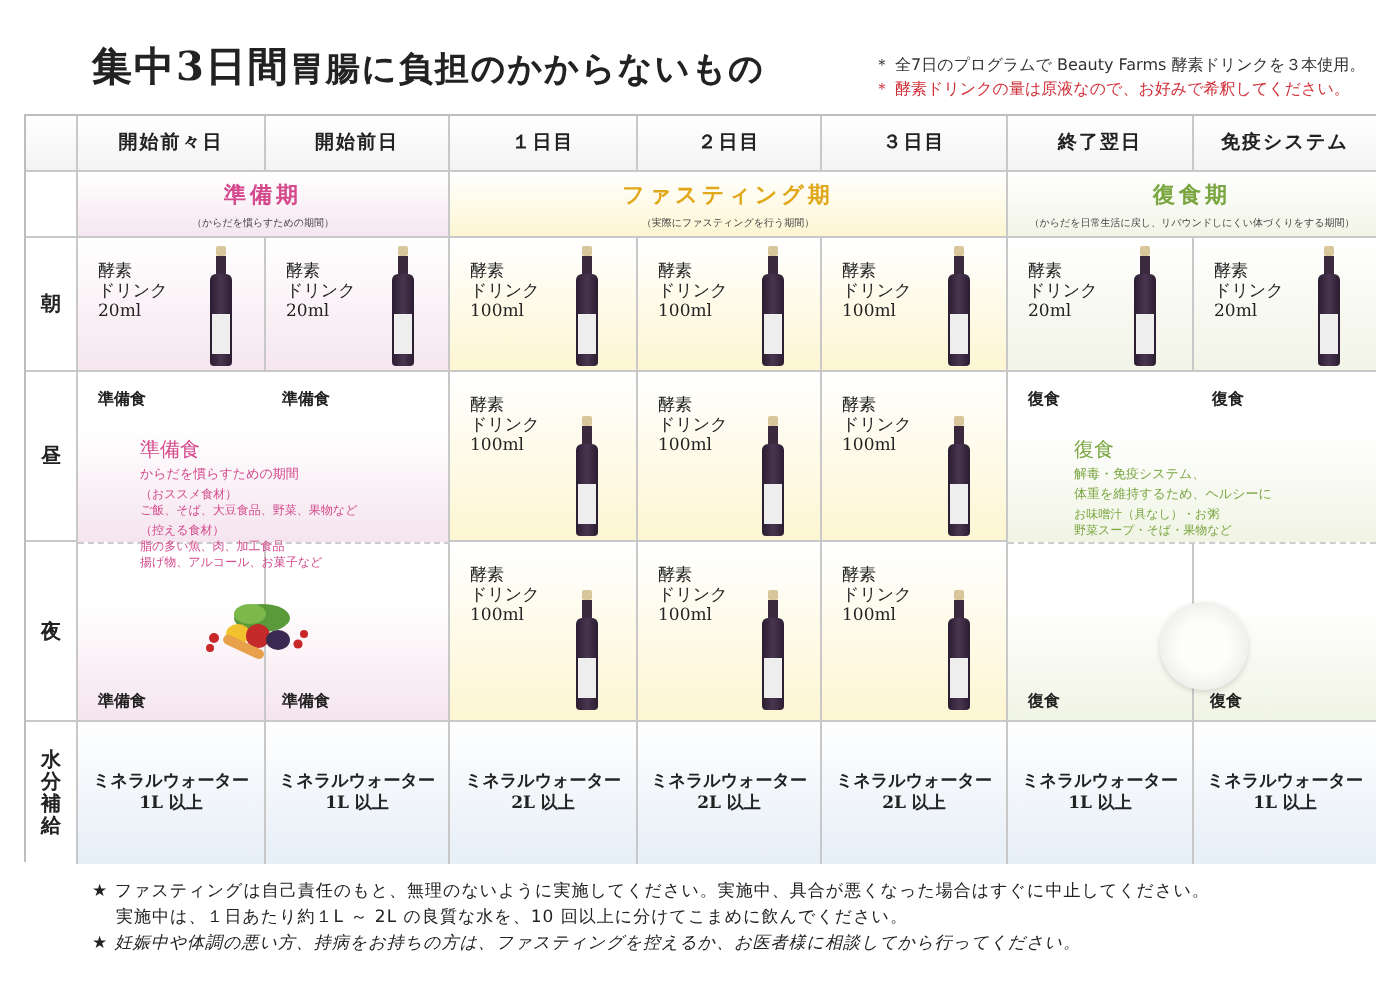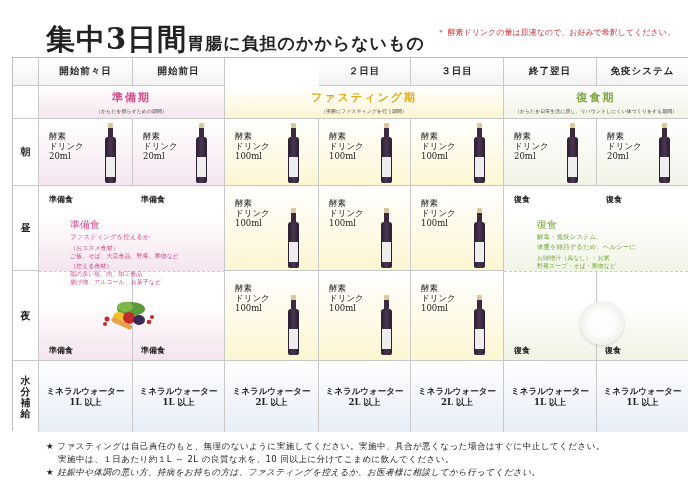--- a/index.html
+++ b/index.html
@@ -1,18 +1,18 @@
 <!DOCTYPE html>
 <html><head>
 <meta charset="utf-8">
 <style>
   * { box-sizing: border-box; margin: 0; padding: 0; }
   body { width: 700px; height: 494px; background: #fff; font-family: "DejaVu Serif", serif; color: #222; position: relative; overflow: hidden; }
   .title { position: absolute; left: 46px; top: 20px; font-size: 21px; font-weight: bold; letter-spacing: 1px; white-space: nowrap; }
-  .title .big { font-size: 29px; }
+  .title .big { font-size: 20px; }
   .title .rest { font-size: 17px; font-weight: bold; }
   .notes { position: absolute; left: 437px; top: 27px; font-family: "DejaVu Sans", sans-serif; font-size: 8px; line-height: 12px; }
   .notes .n1 { color: #333; }
   .notes .n2 { color: #d0303a; }
 
   .grid { position: absolute; left: 12px; top: 57px; width: 676px; height: 374px; border: 1px solid #bdbdbd; }
   .cell { position: absolute; border-right: 1px solid #c8c8c8; border-bottom: 1px solid #c8c8c8; }
   .hdr { font-family: "DejaVu Sans", sans-serif; font-size: 9.5px; font-weight: bold; display: flex; align-items: center; justify-content: center; letter-spacing: 1px; background: linear-gradient(#fff, #f3f3f3); }
   .rowlabel { font-size: 10px; font-weight: bold; display: flex; align-items: center; justify-content: center; writing-mode: horizontal-tb; background:#fff; }
   .rowlabel.vert { flex-direction: column; line-height: 11px; }
@@ -40,28 +40,30 @@
   .footer { position: absolute; left: 46px; top: 440px; font-family: "DejaVu Sans", sans-serif; font-size: 8.5px; line-height: 13px; white-space: nowrap; letter-spacing: 0.5px; }
   .footer .indent { padding-left: 12px; }
   .dashed { position: absolute; border-top: 1px dashed #ccc; height: 0; }
 </style>
 </head>
 <body>
 
 <div class="title"><span class="big">集中3日間</span><span class="rest">胃腸に負担のかからないもの</span></div>
 
 <div class="notes">
+  <div class="n1">＊ 全7日のプログラムで Beauty Farms 酵素ドリンクを３本使用。</div>
   <div class="n2">＊ 酵素ドリンクの量は原液なので、お好みで希釈してください。</div>
 </div>
 
 <div class="grid">
 
   <div class="cell hdr" style="left:0;top:0;width:26px;height:28px;"></div>
   <div class="cell hdr" style="left:26px;top:0;width:94px;height:28px;">開始前々日</div>
   <div class="cell hdr" style="left:120px;top:0;width:92px;height:28px;font-family:Liberation Mono, monospace;">開始前日</div>
+  <div class="cell hdr" style="left:212px;top:0;width:94px;height:28px;">１日目</div>
   <div class="cell hdr" style="left:306px;top:0;width:92px;height:28px;">２日目</div>
   <div class="cell hdr" style="left:398px;top:0;width:93px;height:28px;">３日目</div>
   <div class="cell hdr" style="left:491px;top:0;width:93px;height:28px;">終了翌日</div>
   <div class="cell hdr" style="left:584px;top:0;width:91px;height:28px;border-right:none;">免疫システム</div>
 
   <div class="cell" style="left:0;top:28px;width:26px;height:33px;"></div>
   <div class="cell phase pink" style="left:26px;top:28px;width:186px;height:33px;">
     <div class="pt" style="color:#d44a8c;">準備期</div>
     <div class="ps">（からだを慣らすための期間）</div>
   </div>
@@ -303,21 +305,21 @@
       <div>ミネラルウォーター</div>
       <div>1L 以上</div>
     </div>
 
   <div class="dashed" style="left:26px;top:213px;width:186px;"></div>
   <div class="dashed" style="left:491px;top:213px;width:184px;"></div>
 </div>
 
 <div class="desc" style="left:70px;top:218px;color:#d44a8c;">
   <div class="dt">準備食</div>
-  <div class="dl">ファスティングを控えるか</div>
+  <div class="dl">からだを慣らすための期間</div>
   <div class="ds" style="margin-top:2px;">（おススメ食材）</div>
   <div class="ds">ご飯、そば、大豆食品、野菜、果物など</div>
   <div class="ds" style="margin-top:2px;">（控える食材）</div>
   <div class="ds">脂の多い魚、肉、加工食品</div>
   <div class="ds">揚げ物、アルコール、お菓子など</div>
 </div>
 
 <div class="desc" style="left:537px;top:218px;color:#7aa640;">
   <div class="dt">復食</div>
   <div class="dl">解毒・免疫システム、</div>

